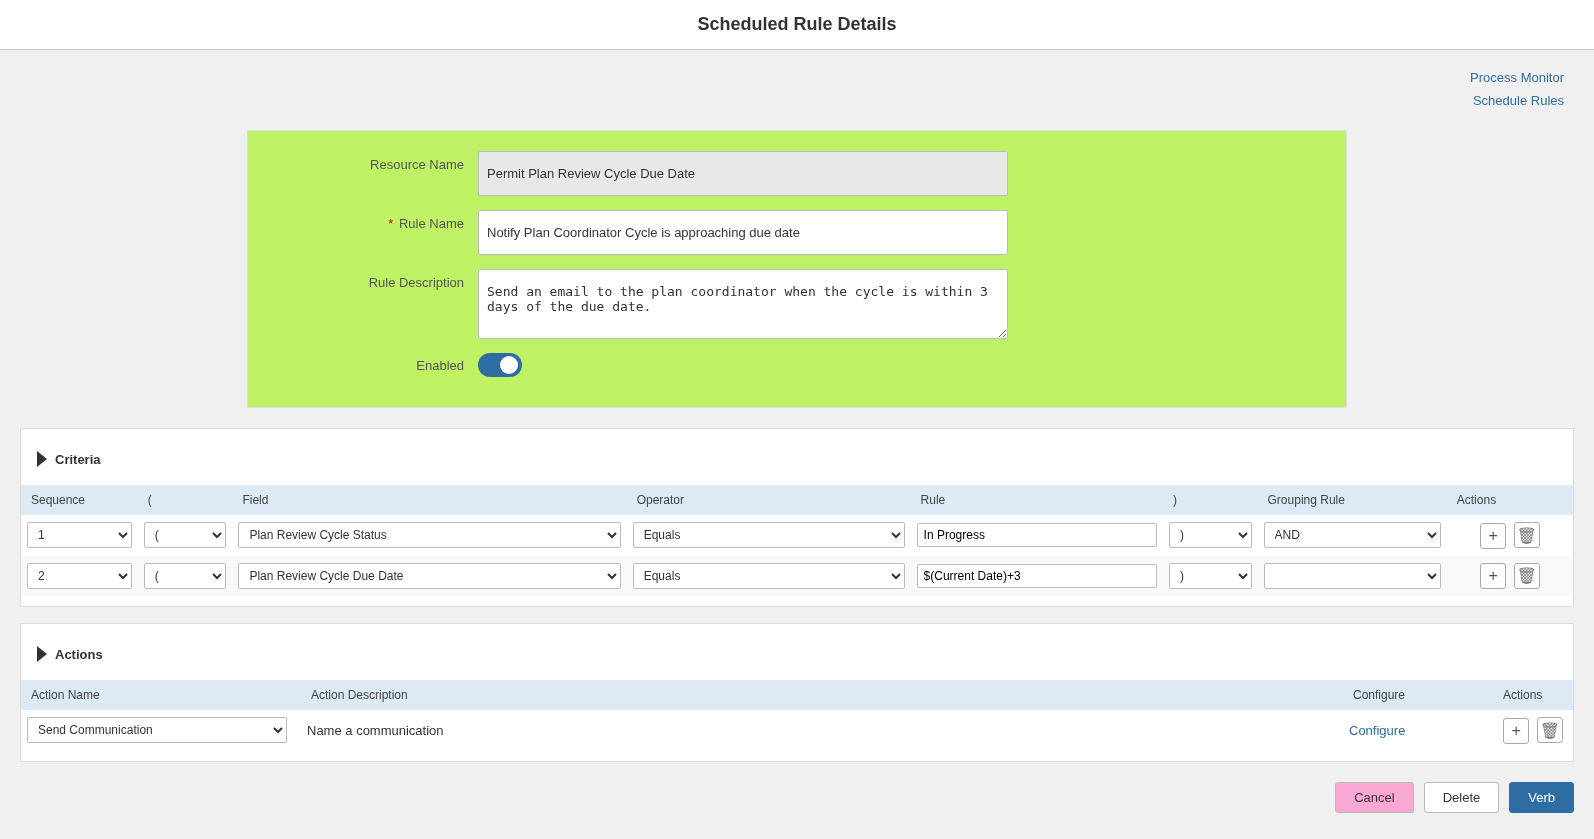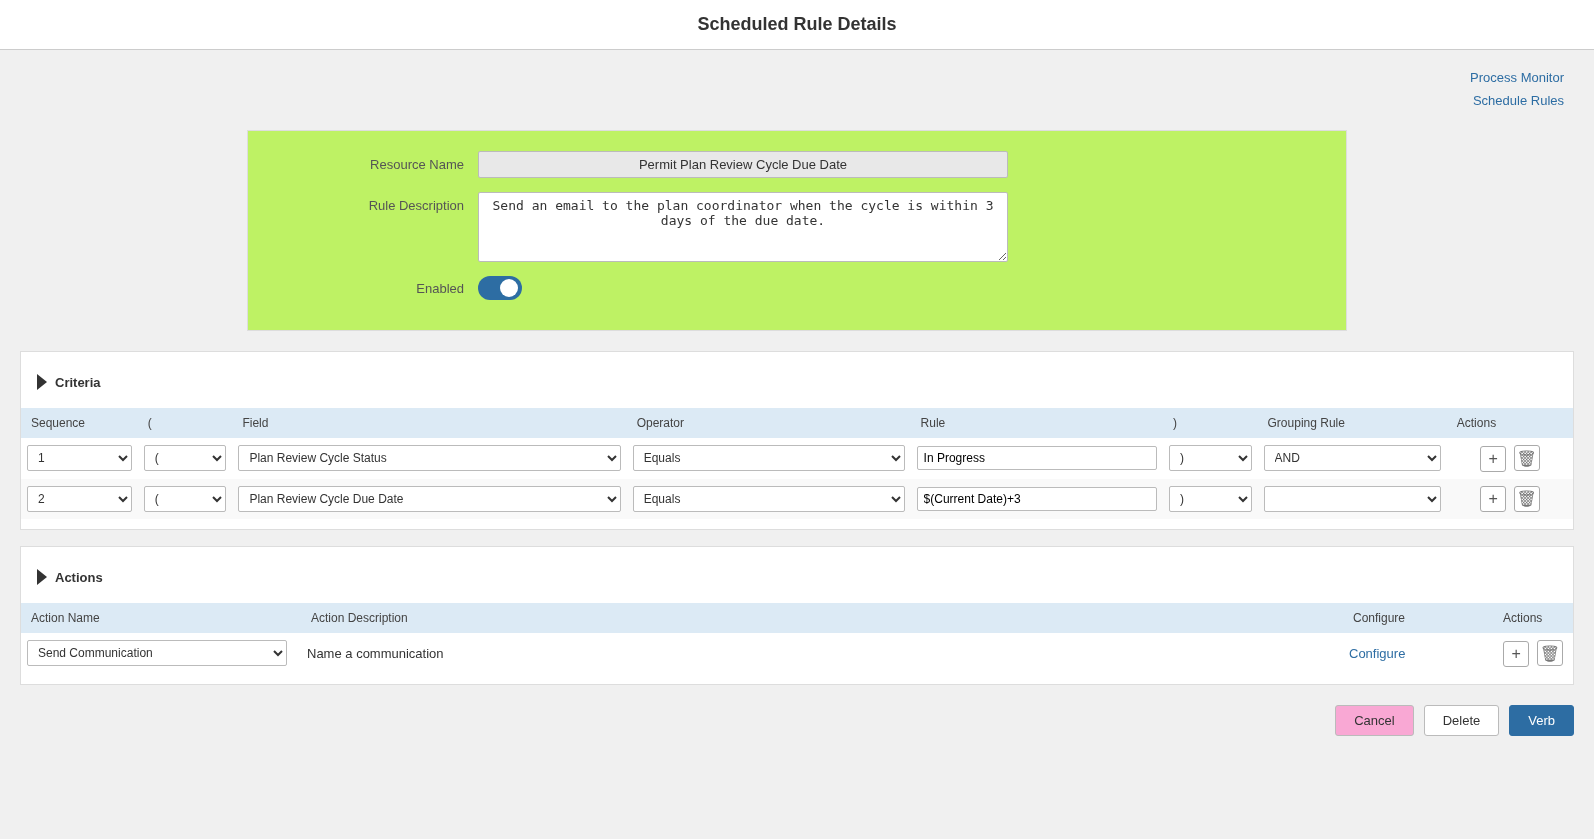--- a/index.html
+++ b/index.html
@@ -63,27 +63,26 @@
     }
 
     .form-label .required {
       color: #c00;
       margin-right: 2px;
     }
 
     .form-control {
       flex: 1;
       max-width: 530px;
-      padding: 5px 8px;
+      padding: 14px 8px;
       border: 1px solid #bbb;
       border-radius: 2px;
       font-size: 13px;
       background: #fff;
       color: #333;
-      text-align: center;
     }
 
     .form-control[readonly], .form-control.readonly {
       background: #e8e8e8;
     }
 
     textarea.form-control {
       height: 70px;
       resize: vertical;
       font-size: 13px;
@@ -281,20 +280,27 @@
     <a>Schedule Rules</a>
   </div>
 
   <div class="form-section" style="max-width:1100px; margin-left: auto; margin-right: auto; margin-top: 60px; margin-bottom: 20px;">
 
     <div class="form-row">
       <div class="form-label">Resource Name</div>
       <input type="text" class="form-control readonly" readonly="" value="Permit Plan Review Cycle Due Date" style="">
     </div>
 
+    <div class="form-row">
+      <div class="form-label">
+        <span class="required">*</span>
+        <span>Rule Name</span>
+      </div>
+      <input type="text" class="form-control" value="Notify Plan Coordinator Cycle is approaching due date" style="">
+    </div>
 
     <div class="form-row">
       <div class="form-label">Rule Description</div>
       <textarea class="form-control" style="">Send an email to the plan coordinator when the cycle is within 3 days of the due date.</textarea>
     </div>
 
     <div class="toggle-row">
       <div class="toggle-label">Enabled</div>
       <label class="toggle-switch">
         <input type="checkbox" checked="" style="">

